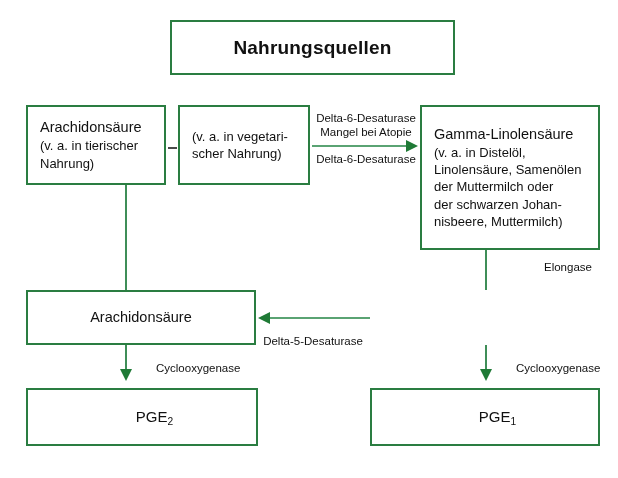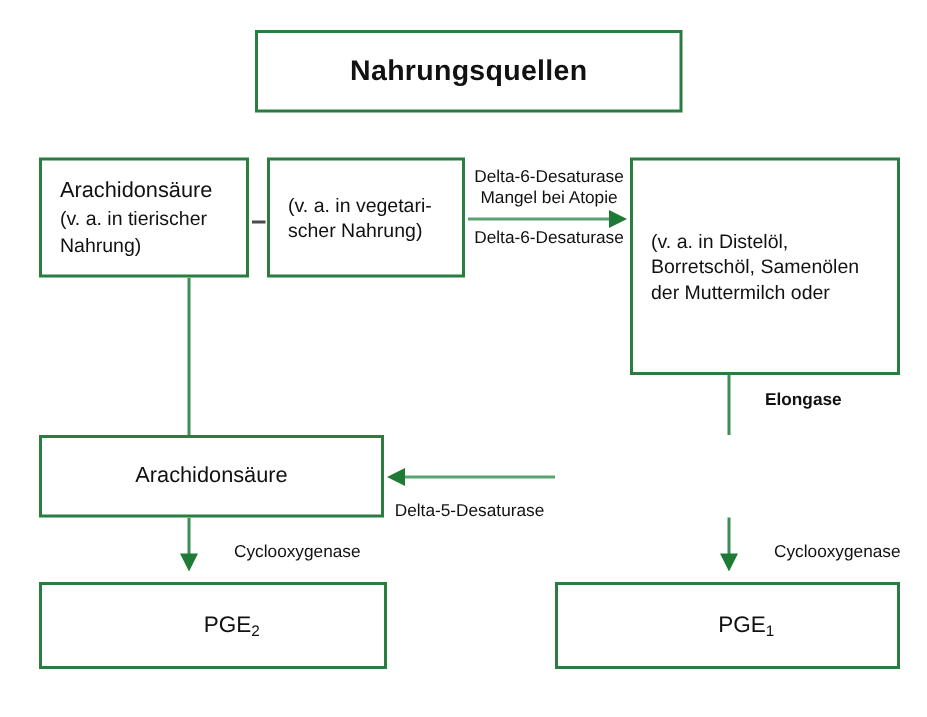--- a/index.html
+++ b/index.html
@@ -117,29 +117,32 @@
     <div class="line t-body">scher Nahrung)</div>
   </div>
 
   <div class="lbl c" style="left:312px; top:112px; width:108px;">Delta-6-Desaturase</div>
   <div class="lbl c" style="left:312px; top:126px; width:108px;">Mangel bei Atopie</div>
   <div class="hline" style="left:312px; top:145px; width:96px;"></div>
   <div class="arrowhead-right" style="left:406px; top:140px;"></div>
   <div class="lbl c" style="left:312px; top:153px; width:108px;">Delta-6-Desaturase</div>
 
   <div class="box left" style="left:420px; top:105px; width:180px; height:145px;">
+    <div class="line t-head">Gamma-Linolensäure</div>
     <div class="line t-body">(v. a. in Distelöl,</div>
-    <div class="line t-body">Borretschöl, Samenölen</div>
+    <div class="line t-body">Linolensäure, Samenölen</div>
     <div class="line t-body">der Muttermilch oder</div>
+    <div class="line t-body">der schwarzen Johan-</div>
+    <div class="line t-body">nisbeere, Muttermilch)</div>
   </div>
 
   <div class="vline" style="left:125px; top:185px; height:105px;"></div>
 
   <div class="vline" style="left:485px; top:250px; height:40px;"></div>
-  <div class="lbl" style="left:510px; top:261px;font-weight:bold;">Elongase</div>
+  <div class="lbl" style="left:544px; top:261px;">Elongase</div>
 
   <div class="box center" style="left:26px; top:290px; width:230px; height:55px;">
     <div class="line t-mid">Arachidonsäure</div>
   </div>
 
   <div class="lbl c" style="left:258px; top:299px; width:110px;margin-top:36px;">Delta-5-Desaturase</div>
   <div class="hline" style="left:270px; top:317px; width:100px;"></div>
   <div class="arrowhead-left" style="left:258px; top:312px;"></div>
 
 

